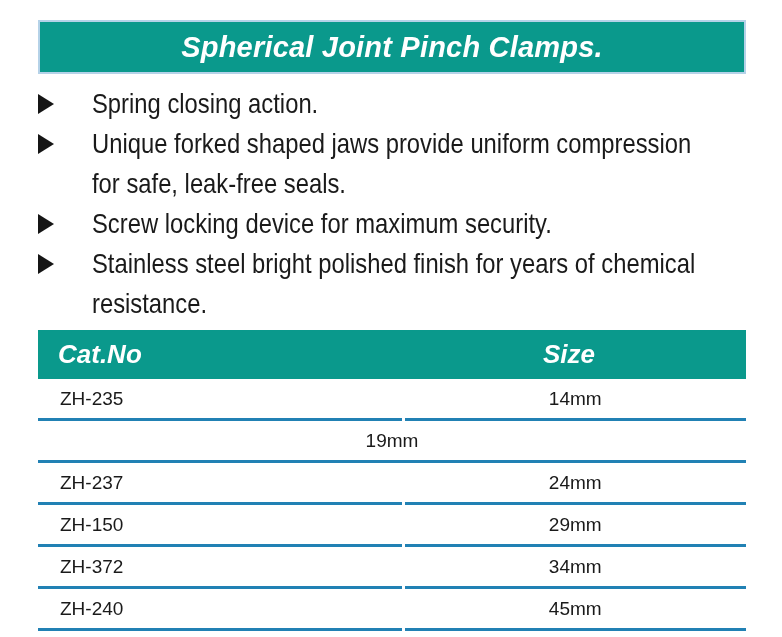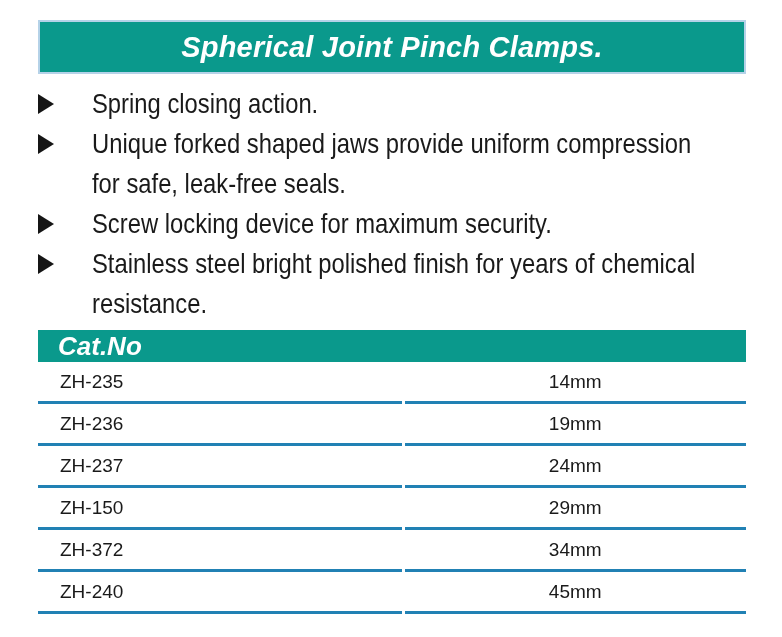--- a/index.html
+++ b/index.html
@@ -63,21 +63,21 @@
     font-size: 28px;
     line-height: 40px;
     white-space: nowrap;
   }
   
   .spec-table {
     margin-top: 6px;
   }
   .thead {
     box-sizing: border-box;
-    height: 32px;
+    height: 49px;
     background: var(--teal, #0a998c);
     display: flex;
     align-items: center;
   }
   .th {
     color: #ffffff;
     font-weight: bold;
     font-style: italic;
     font-size: 26px;
   }
@@ -146,28 +146,28 @@
       <div class="lines">
         <div class="line">Stainless steel bright polished finish for years of chemical</div>
         <div class="line">resistance.</div>
       </div>
     </li>
   </ul>
 
   <div class="spec-table">
     <div class="thead">
       <div class="th col-left">Cat.No</div>
+      <div class="th col-right">Size</div>
     </div>
 
     <div class="trow">
       <div class="td col-left">ZH-235</div>
       <div class="td col-right">14mm</div>
     </div>
     <div class="trow">
-      <div class="td col-left">ZH-236</div>
       <div class="td col-right">19mm</div>
     </div>
     <div class="trow">
       <div class="td col-left">ZH-237</div>
       <div class="td col-right">24mm</div>
     </div>
     <div class="trow">
       <div class="td col-left">ZH-150</div>
       <div class="td col-right">29mm</div>
     </div>

